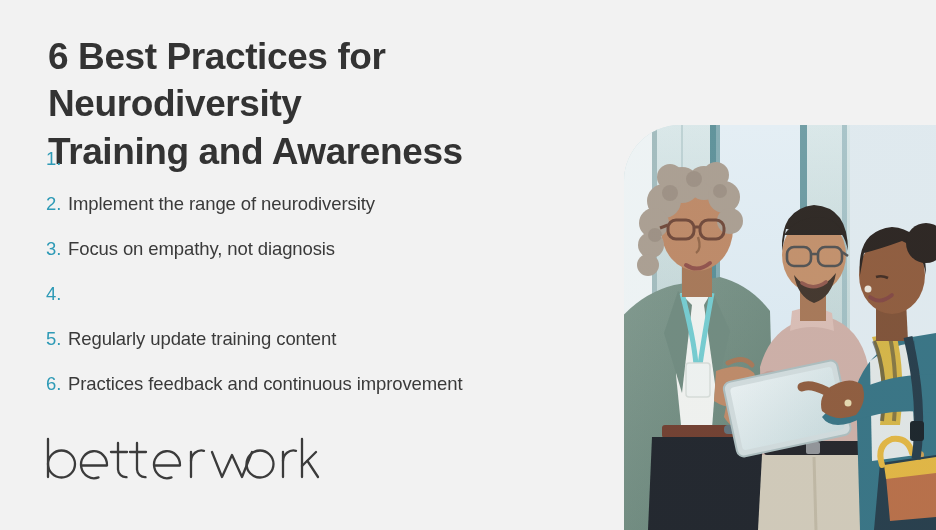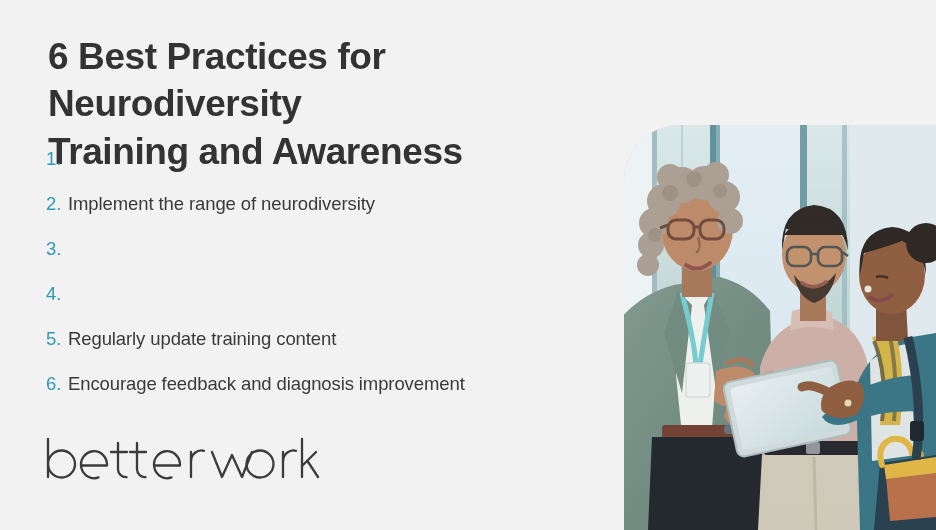--- a/index.html
+++ b/index.html
@@ -109,31 +109,32 @@
   <ul id="list">
     <li class="list-item first">
       <span class="item-num">1.</span>
     </li>
     <li class="list-item">
       <span class="item-num">2.</span>
       <span class="item-text">Implement the range of neurodiversity</span>
     </li>
     <li class="list-item">
       <span class="item-num">3.</span>
+      <span class="item-text">Focus on empathy, not diagnosis</span>
     </li>
     <li class="list-item">
       <span class="item-num">4.</span>
     </li>
     <li class="list-item">
       <span class="item-num">5.</span>
       <span class="item-text">Regularly update training content</span>
     </li>
     <li class="list-item">
       <span class="item-num">6.</span>
-      <span class="item-text">Encourage feedback and diagnosis improvement</span>
+      <span class="item-text">Practices feedback and continuous improvement</span>
     </li>
   </ul>
 
   <div id="logo">
     <svg width="280" height="52" viewBox="0 0 280 52" xmlns="http://www.w3.org/2000/svg">
       <g fill="none" stroke="#3b3b3b" stroke-width="2.3" stroke-linecap="round" stroke-linejoin="round">
 
         <path d="M4 2 L4 40"></path>
         <path d="M4 27 A13.5 13.5 0 1 0 17.5 13.5 A13.5 13.5 0 0 0 4 27"></path>
 

